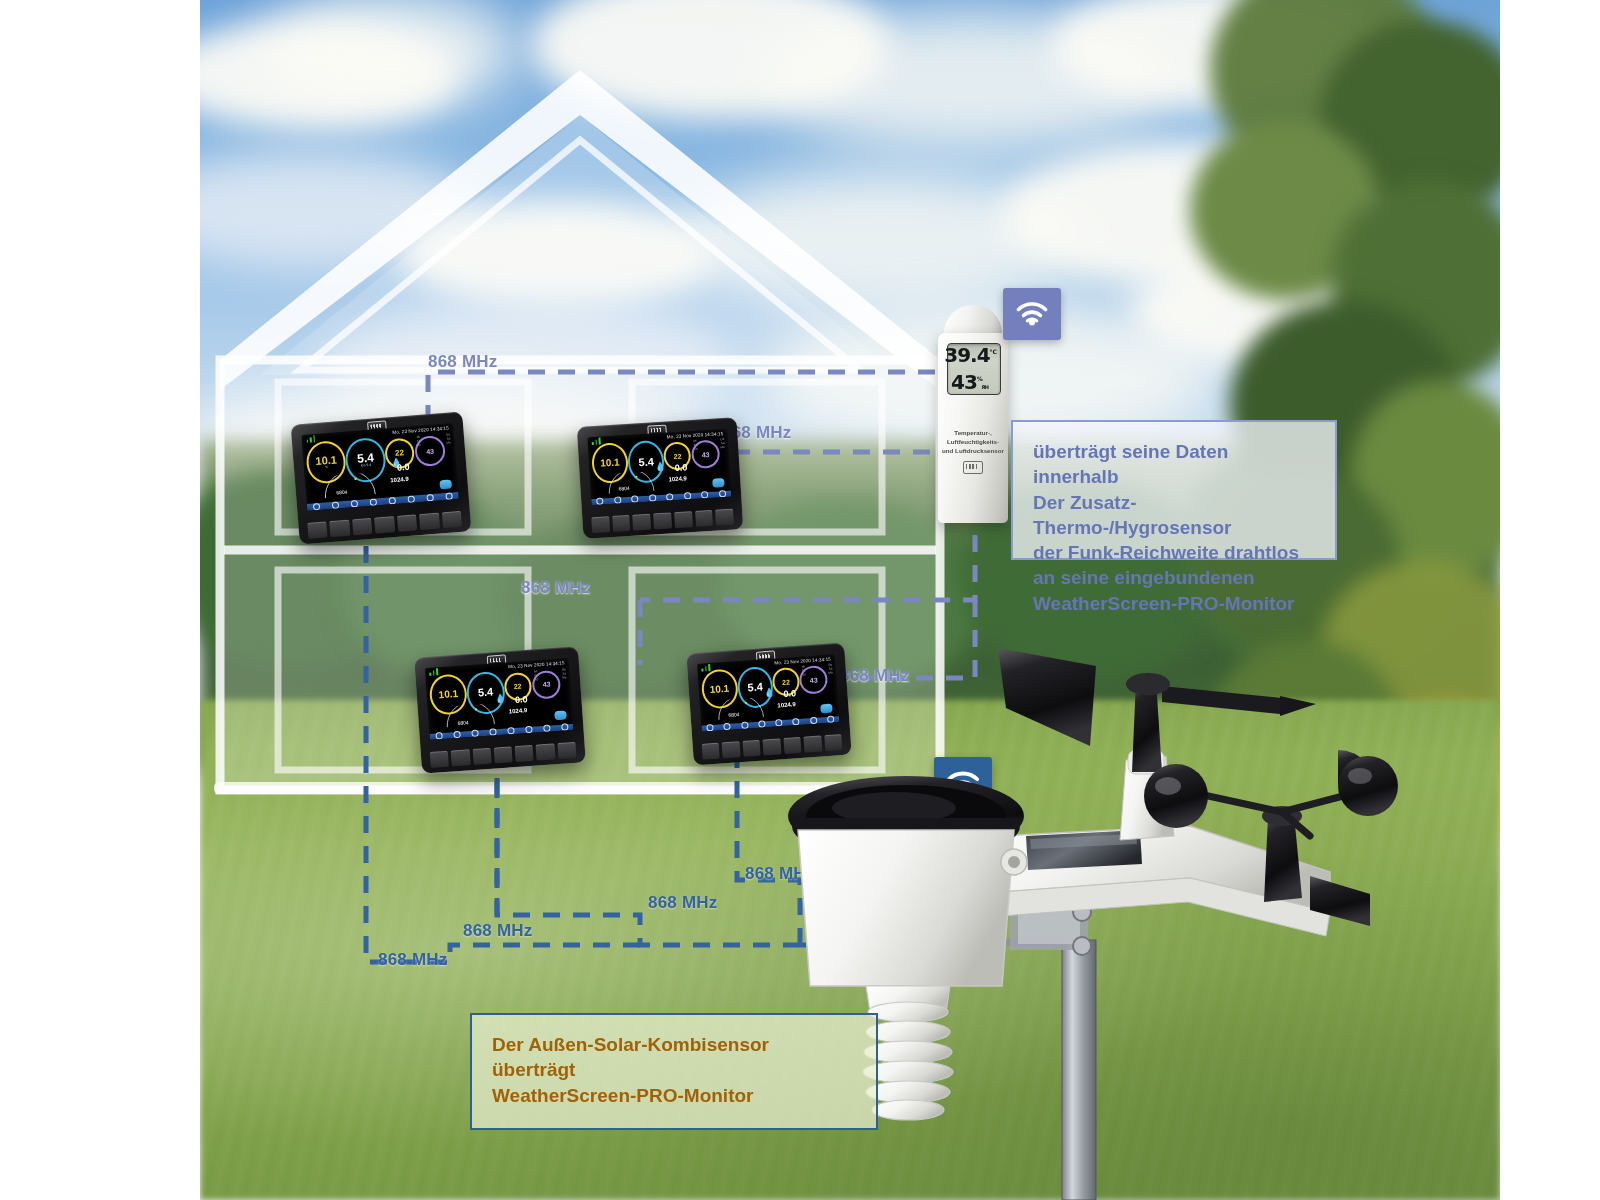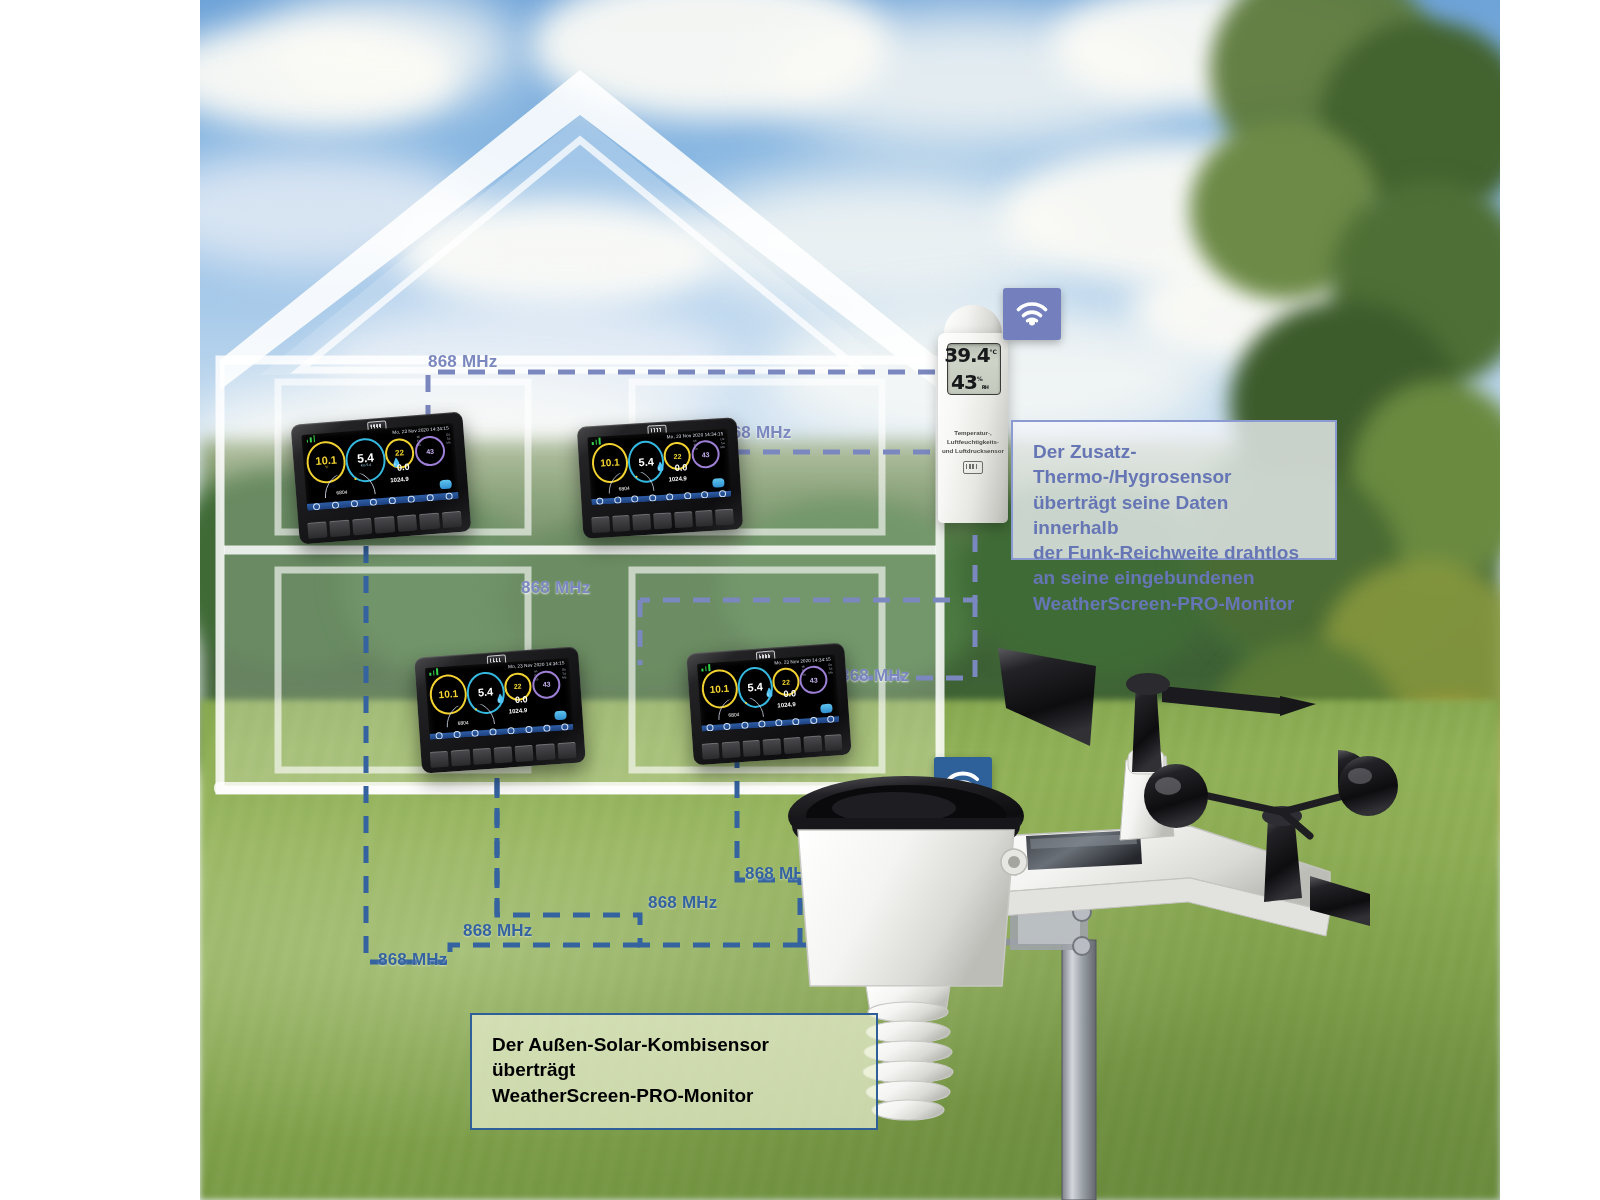--- a/index.html
+++ b/index.html
@@ -101,21 +101,21 @@
     background:repeating-linear-gradient(90deg,#6d6d6a 0 1.5px,transparent 1.5px 3.2px);}
 
   
   .wifi{position:absolute;border-radius:3px;display:flex;align-items:center;justify-content:center;
         box-shadow:0 3px 8px rgba(0,0,0,.28);}
 
   
   .callout{position:absolute;box-sizing:border-box;padding:17px 20px 19px 20px;
     color:#4a5ba3;font-size:19px;line-height:1.33;font-weight:bold;}
   .callout.top{border:2px solid #8b9ad0;background:rgba(244,246,252,.76);color:#6676b5;}
-  .callout.bottom{border:2px solid #2f5f99;background:rgba(231,238,205,.74);color:#000000;}
+  .callout.bottom{border:2px solid #2f5f99;background:rgba(231,238,205,.74);color:#a16207;}
 
   
   .combi{position:absolute;left:770px;top:640px;width:640px;height:560px;}
   .combi svg{position:absolute;inset:0;}
 </style>
 </head>
 <body>
 
 <div class="stage">
 
@@ -685,22 +685,22 @@
         <ellipse cx="138" cy="392" rx="42" ry="11"></ellipse>
         <ellipse cx="138" cy="412" rx="44" ry="11"></ellipse>
         <ellipse cx="138" cy="432" rx="45" ry="11"></ellipse>
         <ellipse cx="138" cy="452" rx="42" ry="11"></ellipse>
         <ellipse cx="138" cy="470" rx="36" ry="10"></ellipse>
       </g>
     </svg>
   </div>
 
   <div class="callout top" style="left:1011px;top:420px;width:326px;height:140px;">
+    <div>überträgt seine Daten innerhalb</div>
     <div>Der Zusatz-Thermo-/Hygrosensor</div>
-    <div>überträgt seine Daten innerhalb</div>
     <div>der Funk-Reichweite drahtlos</div>
     <div>an seine eingebundenen</div>
     <div>WeatherScreen-PRO-Monitor</div>
   </div>
 
   <div class="callout bottom" style="left:470px;top:1013px;width:408px;height:117px;">
     <div>Der Außen-Solar-Kombisensor überträgt</div>
     <div>WeatherScreen-PRO-Monitor</div>
   </div>
 

